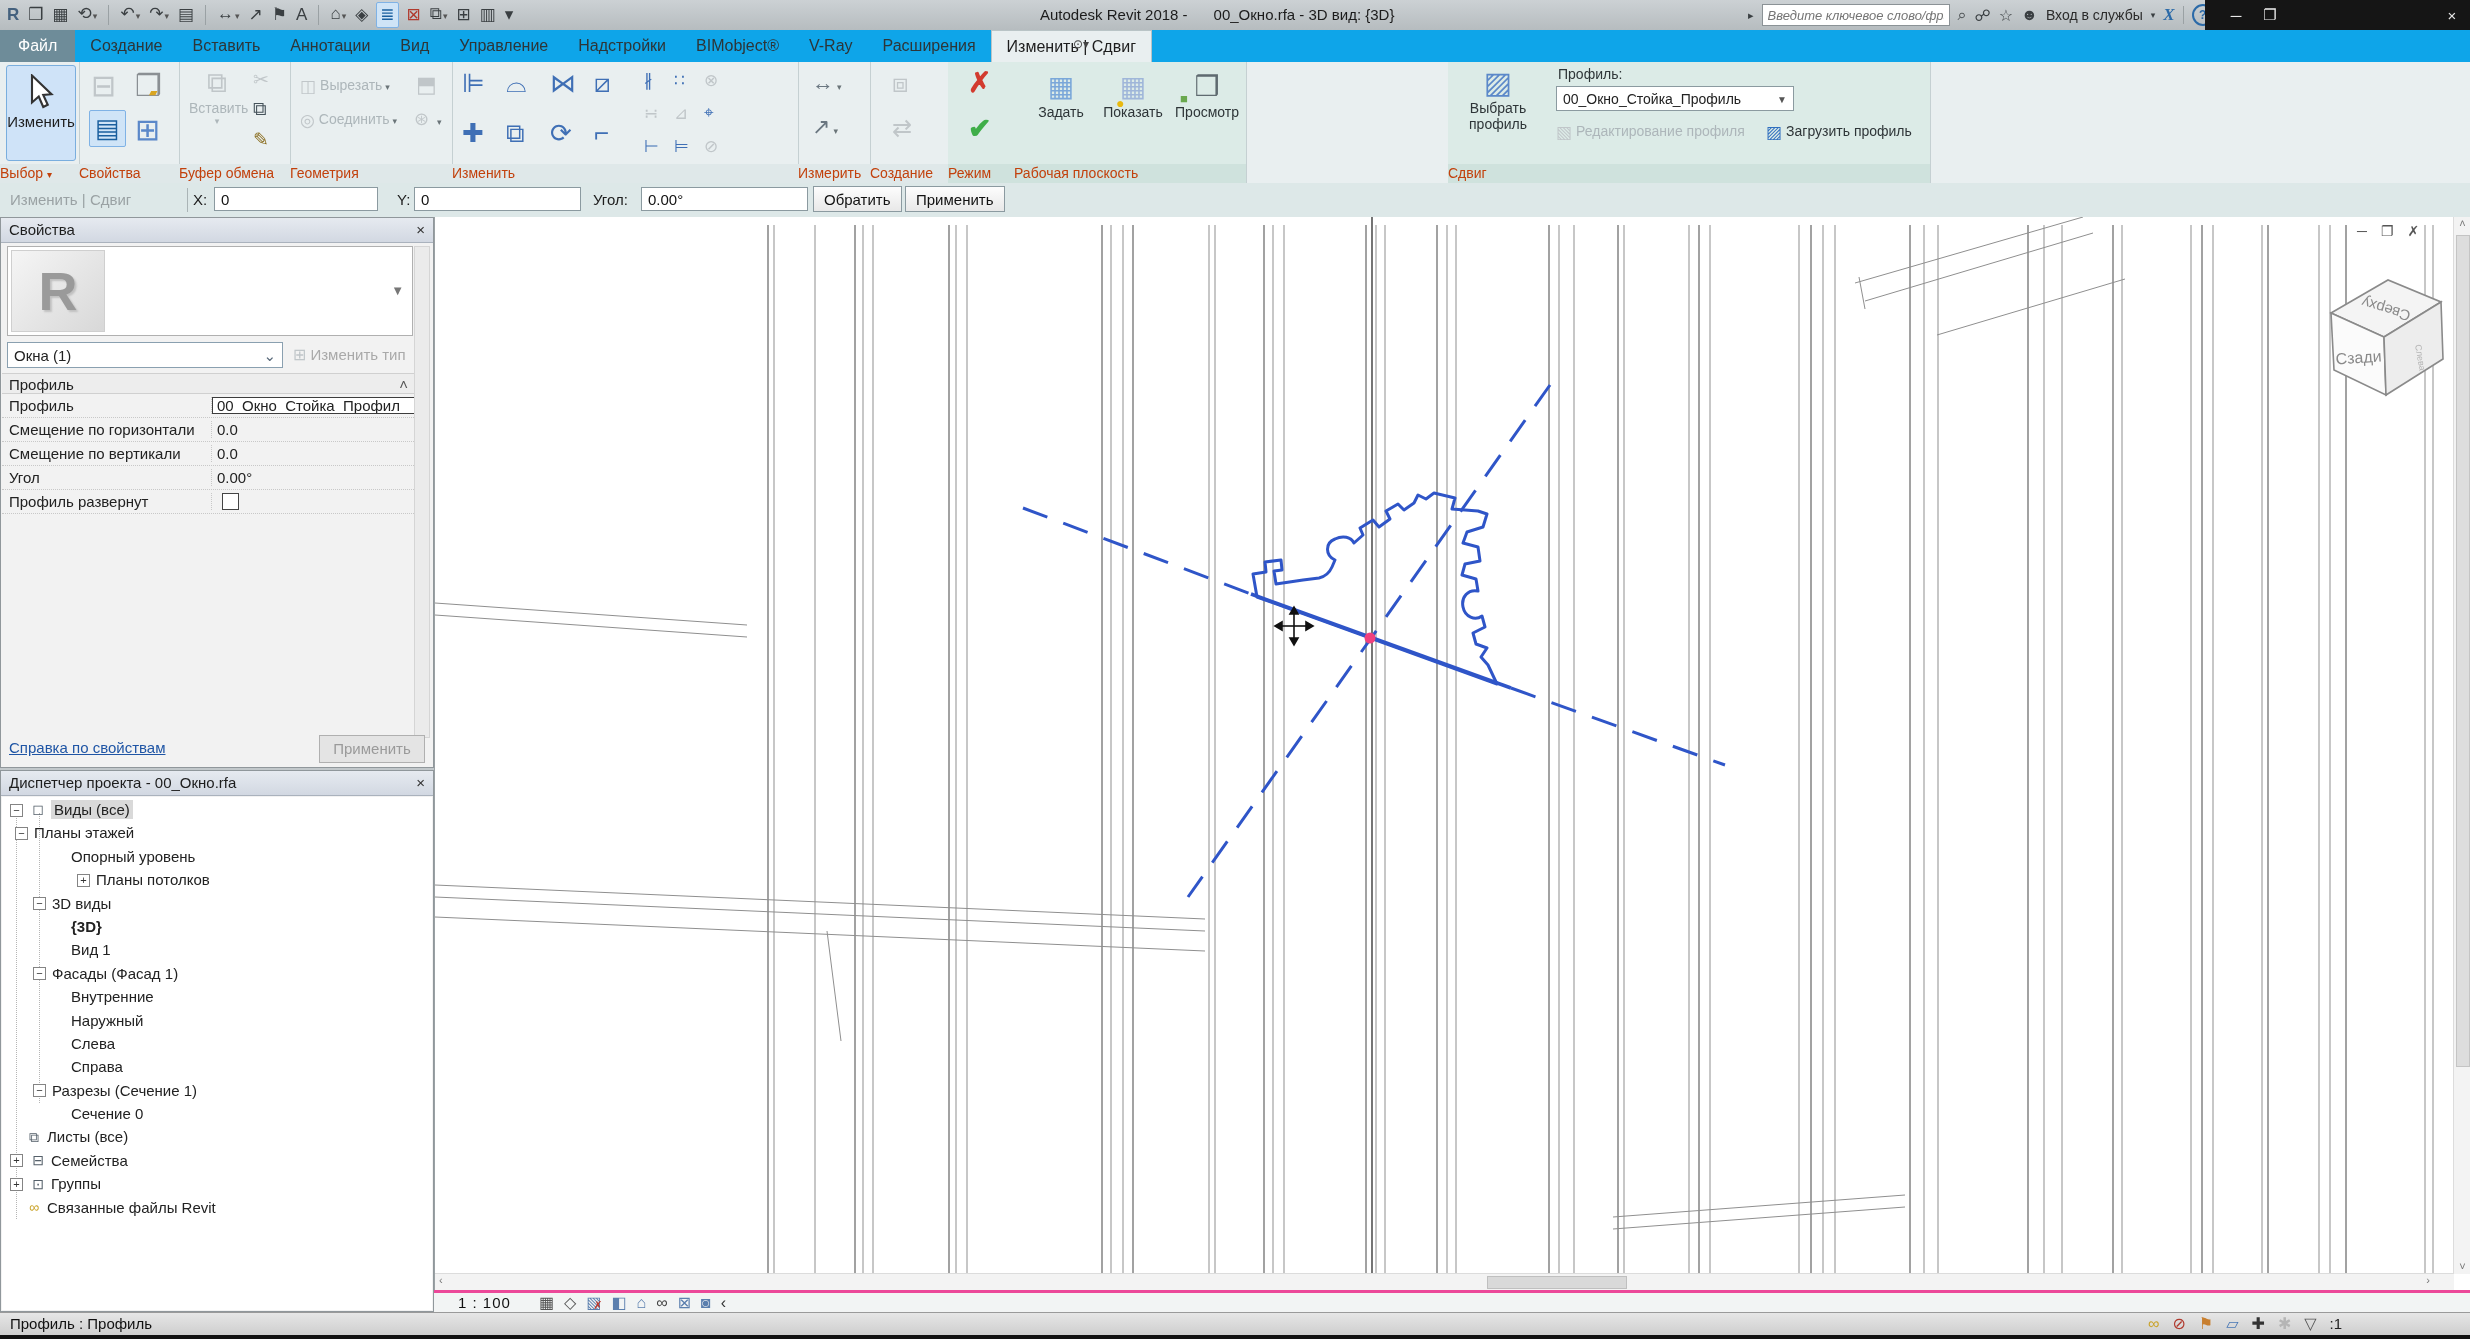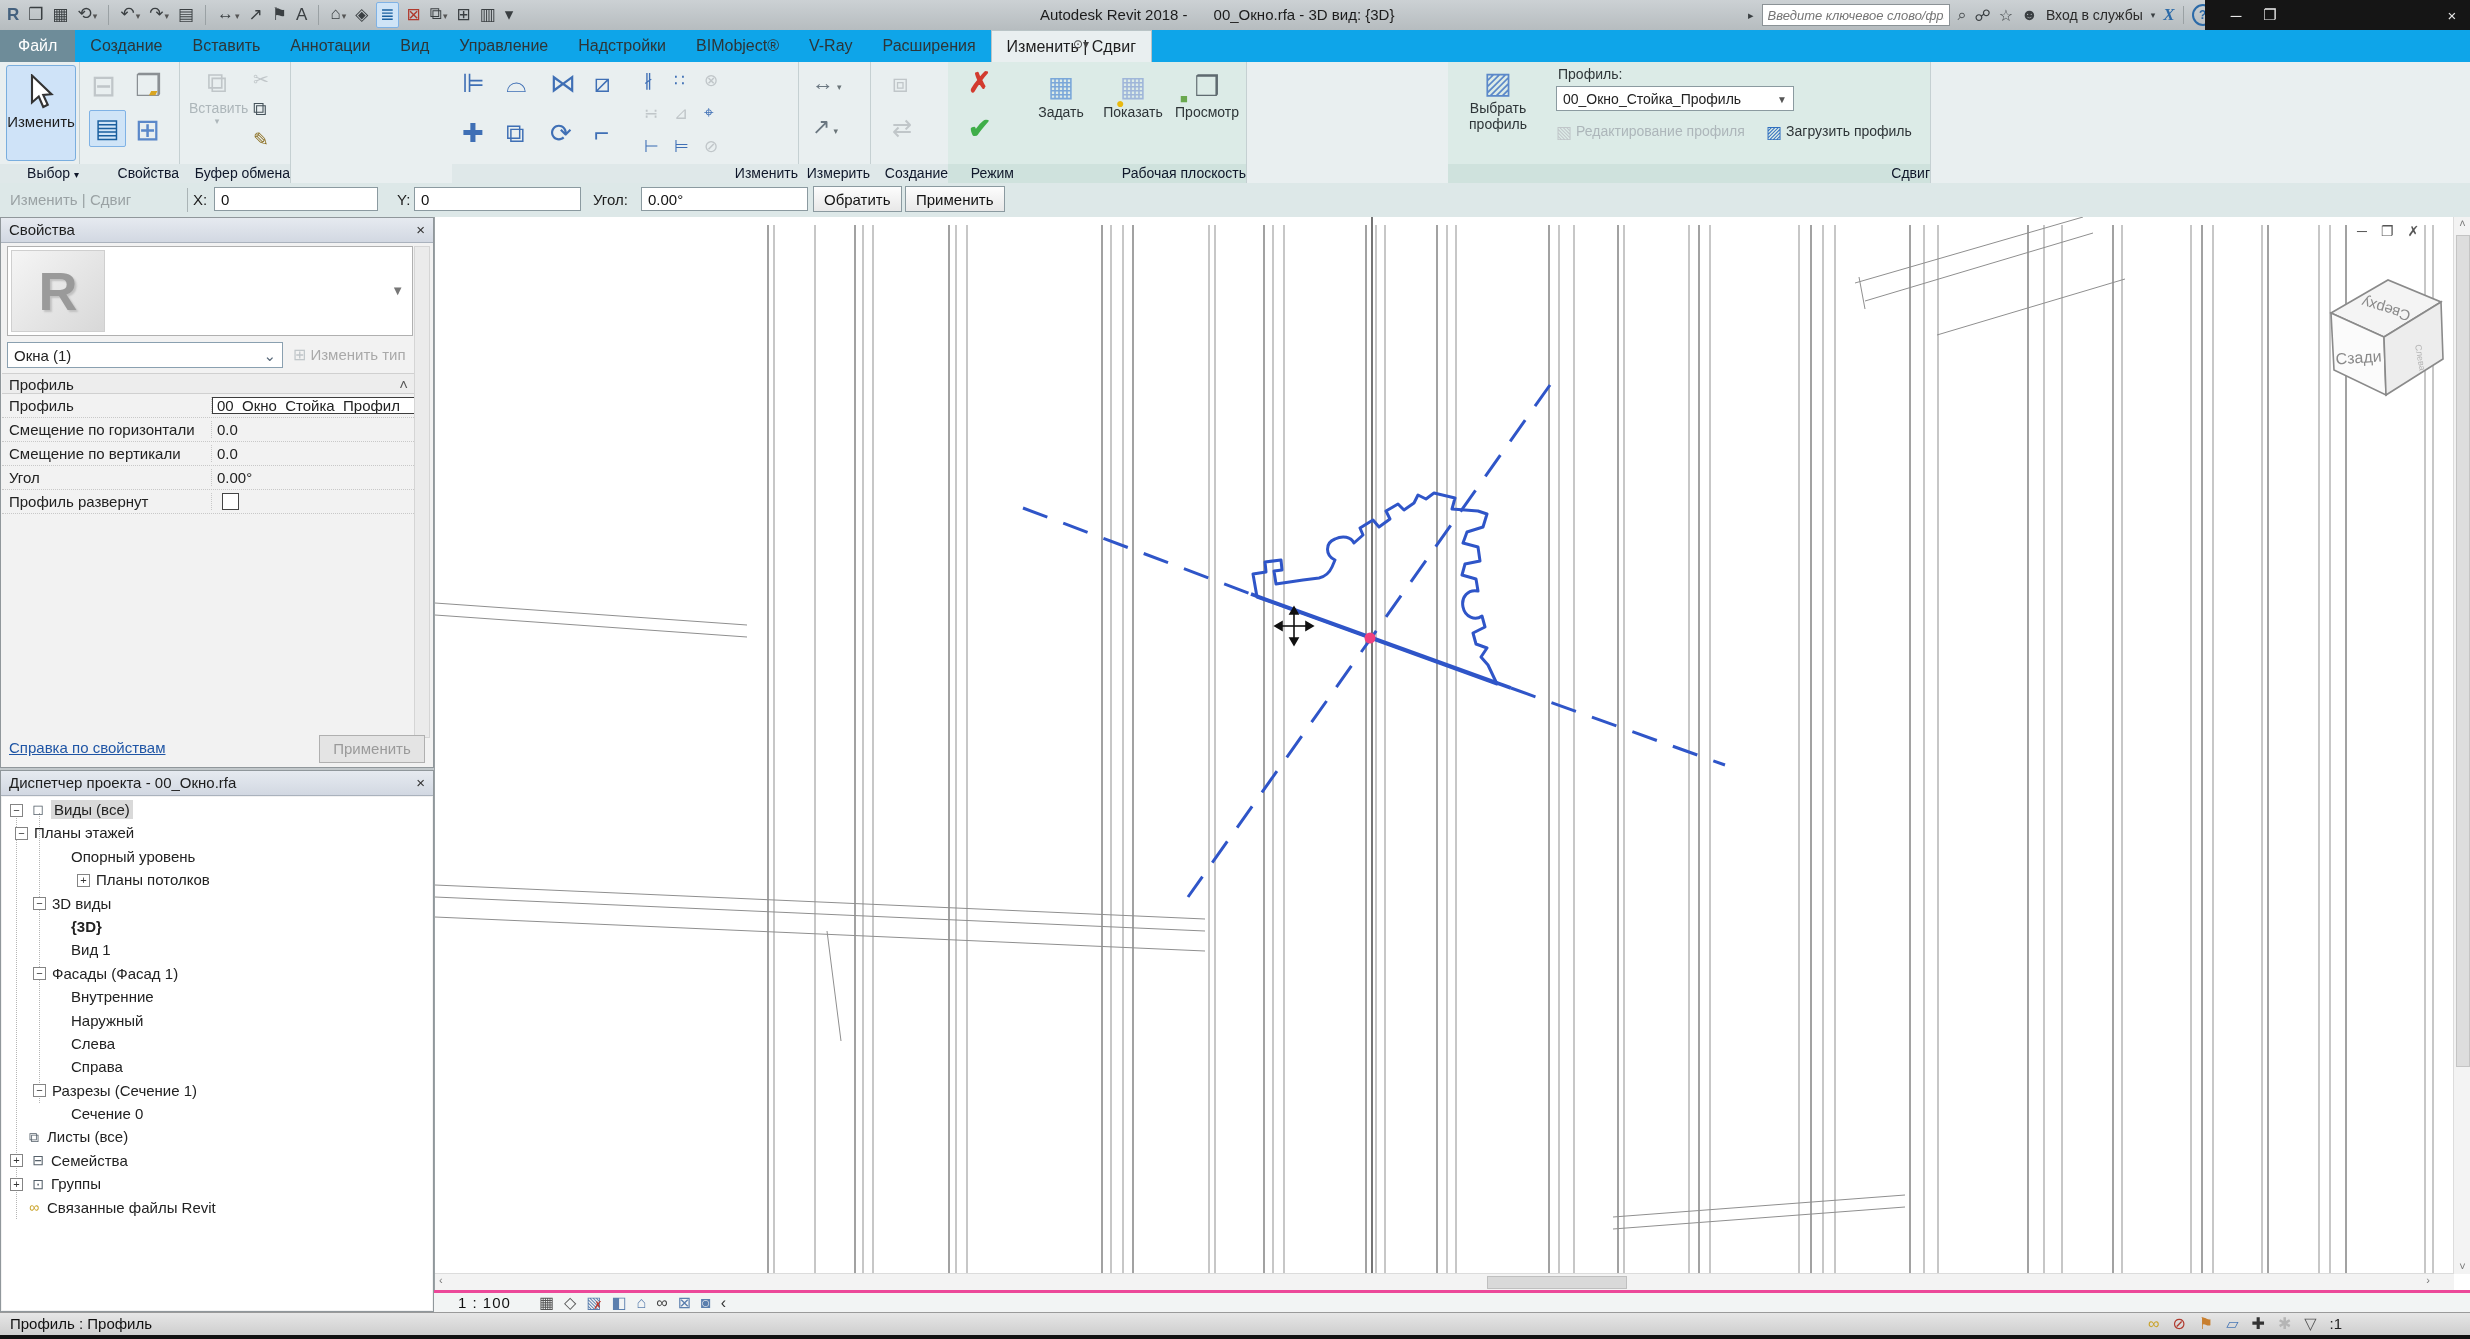--- a/index.html
+++ b/index.html
@@ -24,21 +24,21 @@
   
   #tabrow{position:absolute;left:0;top:30px;width:2470px;height:32px;background:#0ea5e9;border-bottom:1px solid #be185d;}
   #tabs{display:flex;height:32px;align-items:stretch;}
   .tab{padding:0 15px;line-height:32px;font-size:16px;color:#2d3538;cursor:default;white-space:nowrap;}
   .tab.file{background:#6e8c99;color:#fff;padding:0 18px;}
   .tab.active{background:#e9eff0;border:1px solid #b9c4c6;border-bottom:none;color:#1d1d1d;}
   #ribboncollapse{position:absolute;left:1073px;top:7px;font-size:12px;color:#444;}
   
   #ribbon{position:absolute;left:0;top:62px;width:2470px;height:121px;background:#e9eff0;border-bottom:1px solid #aebabc;}
   .panel{position:absolute;top:0;height:121px;border-right:1px solid #c5d0d2;}
-  .panel .plabel{position:absolute;left:0;right:0;bottom:0;height:19px;line-height:19px;text-align:right;font-size:14px;color:#0f172a;background:#dfe8e9;}
+  .panel .plabel{position:absolute;left:0;right:0;bottom:0;height:19px;line-height:19px;text-align:left;font-size:14px;color:#c2410c;background:#dfe8e9;}
   .panel.ctx{background:#dcebe7;}
   .panel.ctx .plabel{background:#cfe2dd;}
   .bigbtn{position:absolute;text-align:center;font-size:14px;color:#2e3538;}
   .bigbtn .bicon{display:block;font-size:28px;line-height:34px;}
   .gicon{color:#5b88c9;} .dicon{color:#c0c6c9;}
   .smallrow{position:absolute;font-size:14px;white-space:nowrap;}
   .smallrow .si{font-size:17px;vertical-align:-2px;margin-right:4px;}
   .gray{color:#adb6ba;}
   .ddv{font-size:9px;color:#6a7478;margin-left:3px;}
   #selectbtn{position:absolute;left:6px;top:3px;width:68px;height:94px;background:#cfe3f8;border:1.5px solid #7aaede;border-radius:3px;text-align:center;font-size:15px;color:#1d1d1d;}
@@ -196,20 +196,27 @@
         <span class="bicon dicon">⧉</span>
         <span>Вставить</span>
         <div style="font-size:9px;color:#adb6ba;">▾</div>
       </div>
       <span class="smallrow dicon" style="left:74px;top:6px;font-size:19px;">✂</span>
       <span class="smallrow" style="left:74px;top:36px;font-size:19px;color:#45525a;">⧉</span>
       <span class="smallrow" style="left:74px;top:66px;font-size:19px;color:#8a6d1f;">✎</span>
       <div class="plabel">Буфер обмена</div>
     </div>
 
+    <div class="panel" style="left:290px;width:162px;">
+      <div class="smallrow" style="left:10px;top:14px;color:#adb6ba;"><span class="si dicon">◫</span><span>Вырезать</span><span class="ddv gray">▾</span></div>
+      <div class="smallrow" style="left:10px;top:48px;color:#adb6ba;"><span class="si dicon">◎</span><span>Соединить</span><span class="ddv gray">▾</span></div>
+      <span class="smallrow dicon" style="left:126px;top:10px;font-size:22px;">⬒</span>
+      <span class="smallrow dicon" style="left:124px;top:46px;font-size:18px;">⊛ <span class="ddv gray">▾</span></span>
+      <div class="plabel">Геометрия</div>
+    </div>
 
     <div class="panel" style="left:452px;width:346px;">
       <div id="modbig">
           <span class="smallrow" style="left: 10px; top: 6px; font-size: 26px; color: rgb(63, 111, 181);">⊫</span>
           <span class="smallrow" style="left: 54px; top: 6px; font-size: 26px; color: rgb(63, 111, 181);">⌓</span>
           <span class="smallrow" style="left: 98px; top: 6px; font-size: 26px; color: rgb(63, 111, 181);">⋈</span>
           <span class="smallrow" style="left: 142px; top: 6px; font-size: 26px; color: rgb(63, 111, 181);">⧄</span>
           <span class="smallrow" style="left: 10px; top: 56px; font-size: 26px; color: rgb(63, 111, 181);">✚</span>
           <span class="smallrow" style="left: 54px; top: 56px; font-size: 26px; color: rgb(63, 111, 181);">⧉</span>
           <span class="smallrow" style="left: 98px; top: 56px; font-size: 26px; color: rgb(63, 111, 181);">⟳</span>

